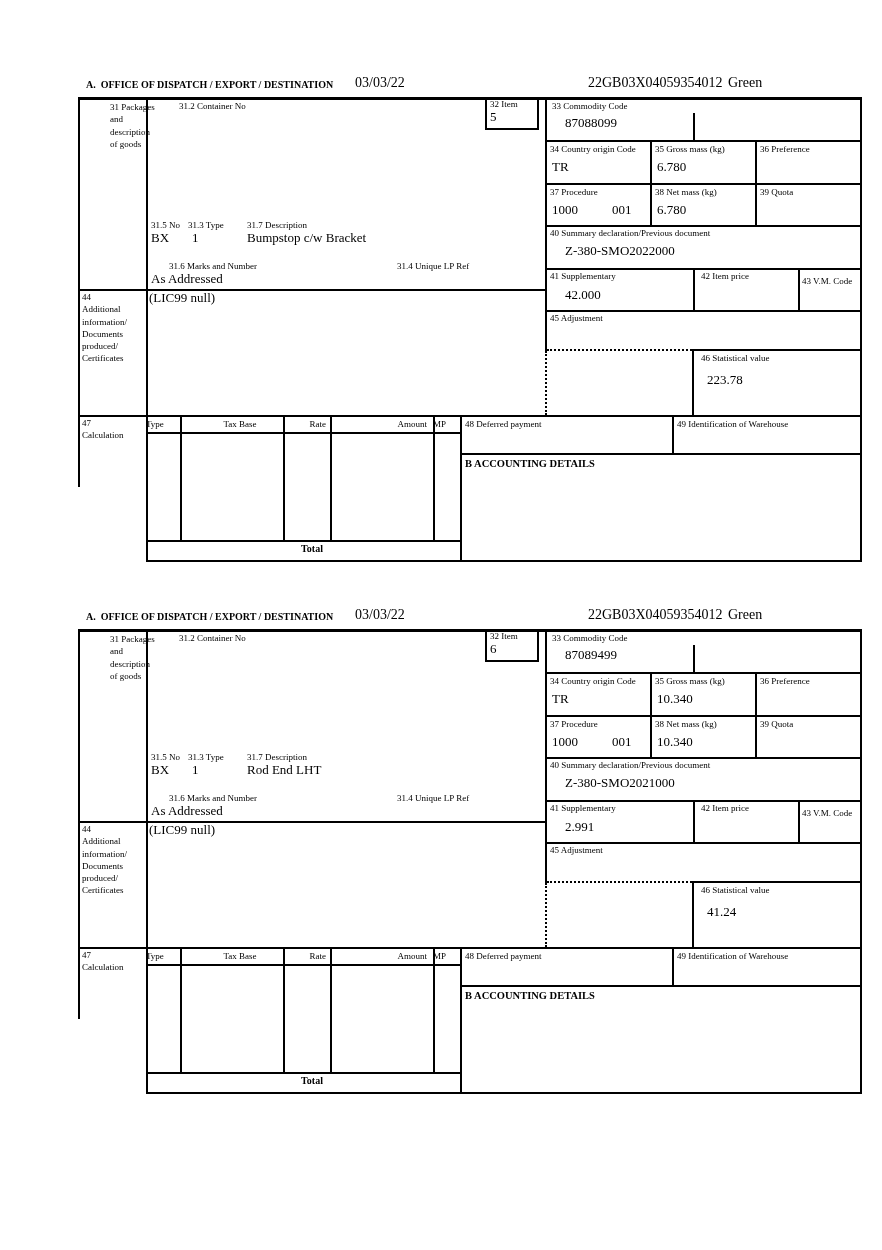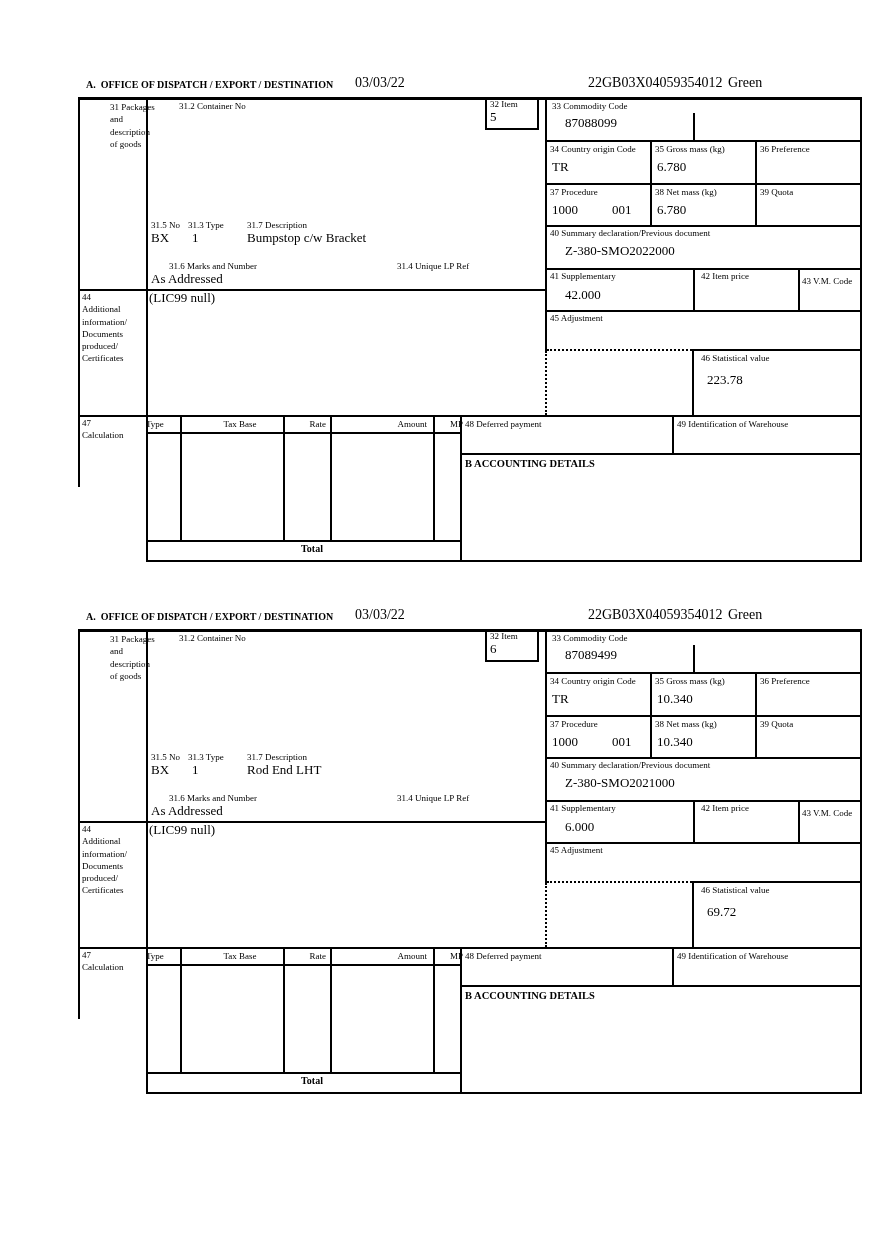--- a/index.html
+++ b/index.html
@@ -82,21 +82,21 @@
   .lbl31-6{left:169px;top:191px;text-align:right;} .lbl31-4{left:397px;top:191px;}
   .v-marks{left:151px;top:202px;}
   .lbl44{left:82px;top:221px;}
   .v-addinfo{left:149px;top:221px;}
   .lbl47{left:82px;top:347px;}
   .th{position:absolute;top:349px;font-size:9px;white-space:nowrap;}
   .th-type{left:146px;width:16px;text-align:center;}
   .th-taxbase{left:182px;width:116px;text-align:center;}
   .th-rate{left:283px;width:43px;text-align:right;}
   .th-amount{left:330px;width:97px;text-align:right;}
-  .th-mp{left:433px;width:47px;text-align:center;}
+  .th-mp{left:433px;width:47px;}
   .lbl48{left:465px;top:349px;}
   .lbl49{left:677px;top:349px;}
   .lbl-acct{left:465px;top:388px;font-size:10.5px;}
   .lbl-total{left:146px;top:473px;width:332px;text-align:center;font-size:10px;position:absolute;}
 </style>
 </head>
 <body>
 
 <div id="page">
   <div id="sections">
@@ -283,26 +283,26 @@
     <div class="lbl lbl36">36 Preference</div>
     <div class="lbl lbl37">37 Procedure</div>
     <div class="val v-proc1">1000</div>
     <div class="val v-proc2">001</div>
     <div class="lbl lbl38">38 Net mass (kg)</div>
     <div class="val v-net">10.340</div>
     <div class="lbl lbl39">39 Quota</div>
     <div class="lbl lbl40">40 Summary declaration/Previous document</div>
     <div class="val v-prev">Z-380-SMO2021000</div>
     <div class="lbl lbl41">41 Supplementary</div>
-    <div class="val v-suppl">6.000</div>
+    <div class="val v-suppl">2.991</div>
     <div class="lbl lbl42">42 Item price</div>
     <div class="lbl lbl43">43 V.M. Code</div>
     <div class="lbl lbl45">45 Adjustment</div>
     <div class="lbl lbl46">46 Statistical value</div>
-    <div class="val v-stat">69.72</div>
+    <div class="val v-stat">41.24</div>
 
     <div class="stack lbl44">
       <div>44</div>
       <div>Additional</div>
       <div>information/</div>
       <div>Documents</div>
       <div>produced/</div>
       <div>Certificates</div>
     </div>
     <div class="val v-addinfo">(LIC99 null)</div>

